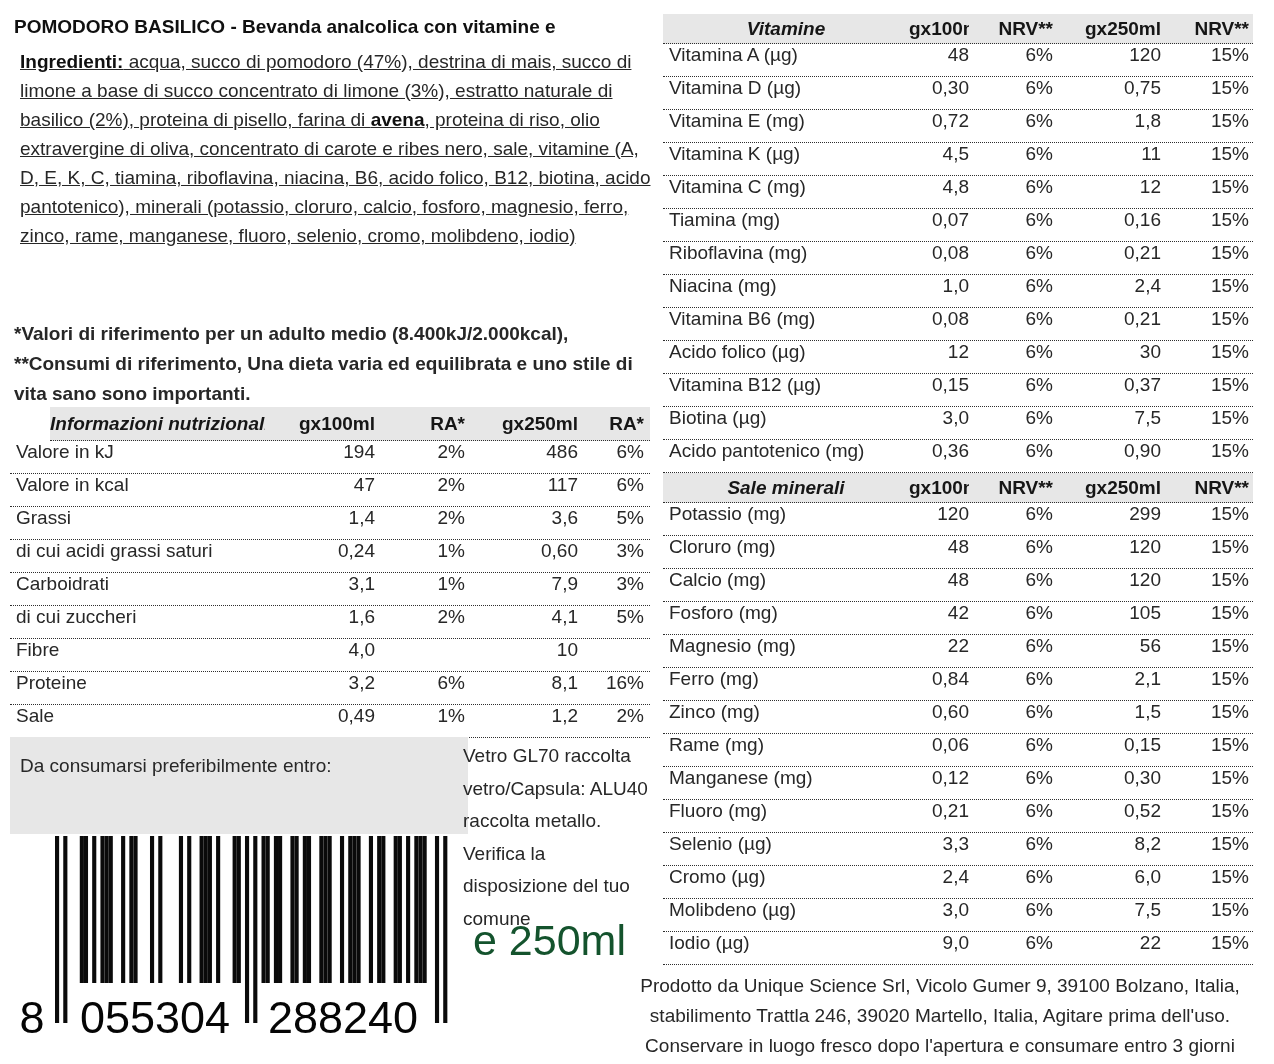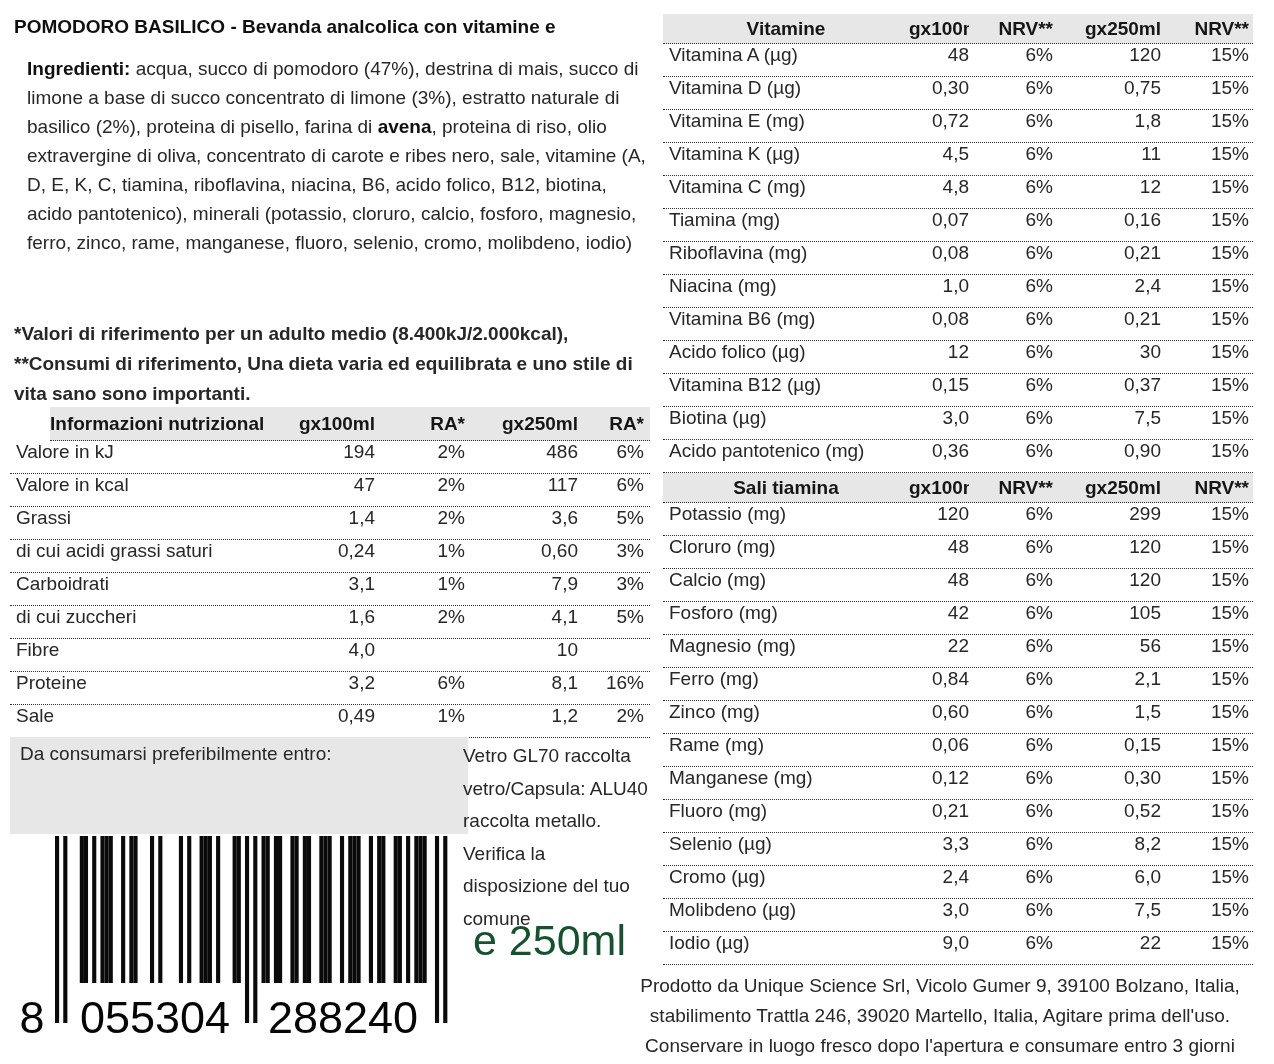--- a/index.html
+++ b/index.html
@@ -2,55 +2,55 @@
 <html><head>
 <meta charset="utf-8">
 <style>
   html,body{margin:0;padding:0;background:#fff;}
   .page{position:relative;width:1274px;height:1064px;background:#ffffff;
         font-family:"Liberation Sans",sans-serif;color:#272727;overflow:hidden;}
 
   
   .title-block{position:absolute;left:14px;top:12px;width:652px;font-size:19px;line-height:29px;}
   .title{font-weight:700;color:#101010;}
-  .ingredients{margin:13px;}
+  .ingredients{margin:6px;text-decoration:underline;}
   .ingredients b{color:#101010;}
 
   
   .refs{position:absolute;left:14px;top:319px;width:652px;font-size:19px;line-height:30px;font-weight:bold;}
 
   
   .table{position:absolute;font-size:19px;}
   .trow{display:flex;box-sizing:border-box;height:33px;
         border-bottom:1px dotted #2e2e2e;padding-bottom:4px;}
   .trow.thead{background:#e7e7e7;font-weight:700;align-items:center;padding-bottom:0;color:#161616;}
   .tcell{white-space:nowrap;overflow:hidden;}
   .c0{flex:1;text-align:left;padding-left:6px;}
-  .thead .c0{text-align:center;padding-left:0;}
+  .thead .c0{text-align:center;padding-left:0;font-style:italic;}
   .c1,.c2,.c3,.c4{text-align:right;}
 
   .left-table{left:10px;top:407px;width:640px;}
   .left-table .thead{height:34px;margin-left:40px;}
   .left-table .c1{width:110px;}
   .left-table .c2{width:90px;}
   .left-table .c3{width:113px;}
   .left-table .c4{width:66px;padding-right:6px;}
 
   .right-table{left:663px;width:590px;}
   .right-table .thead{height:30px;}
   .right-table .c1{width:60px;}
   .right-table .c2{width:84px;}
   .right-table .c3{width:108px;}
   .right-table .c4{width:88px;padding-right:4px;}
   .rt1{top:14px;}
   .rt2{top:473px;}
 
   
   .bbd{position:absolute;left:10px;top:737px;width:458px;height:97px;background:#e7e7e7;
-       box-sizing:border-box;padding:6px 0 0 10px;font-size:19px;}
+       box-sizing:border-box;padding:18px 0 0 10px;font-size:19px;}
 
   
   .recycle{position:absolute;left:463px;top:740px;width:190px;text-align:left;
            font-size:19px;line-height:32.5px;}
 
   
   .barcode{position:absolute;left:55px;top:836px;fill:#0a0a0a;}
   .bc-digit{position:absolute;top:995px;font-size:45px;line-height:1;color:#050505;}
   .bc-d1{left:12px;width:40px;text-align:center;}
   .bc-d2{left:70px;width:170px;text-align:center;}
@@ -310,21 +310,21 @@
       <div class="trow">
         <div class="tcell c0">Acido pantotenico (mg)</div>
         <div class="tcell c1">0,36</div>
         <div class="tcell c2">6%</div>
         <div class="tcell c3">0,90</div>
         <div class="tcell c4">15%</div>
       </div>
     </div>
   <div class="table right-table rt2">
       <div class="trow thead">
-        <div class="tcell c0">Sali tiamina</div>
+        <div class="tcell c0">Sale minerali</div>
         <div class="tcell c1">gx100ml</div>
         <div class="tcell c2">NRV**</div>
         <div class="tcell c3">gx250ml</div>
         <div class="tcell c4">NRV**</div>
       </div>
       <div class="trow">
         <div class="tcell c0">Potassio (mg)</div>
         <div class="tcell c1">120</div>
         <div class="tcell c2">6%</div>
         <div class="tcell c3">299</div>

